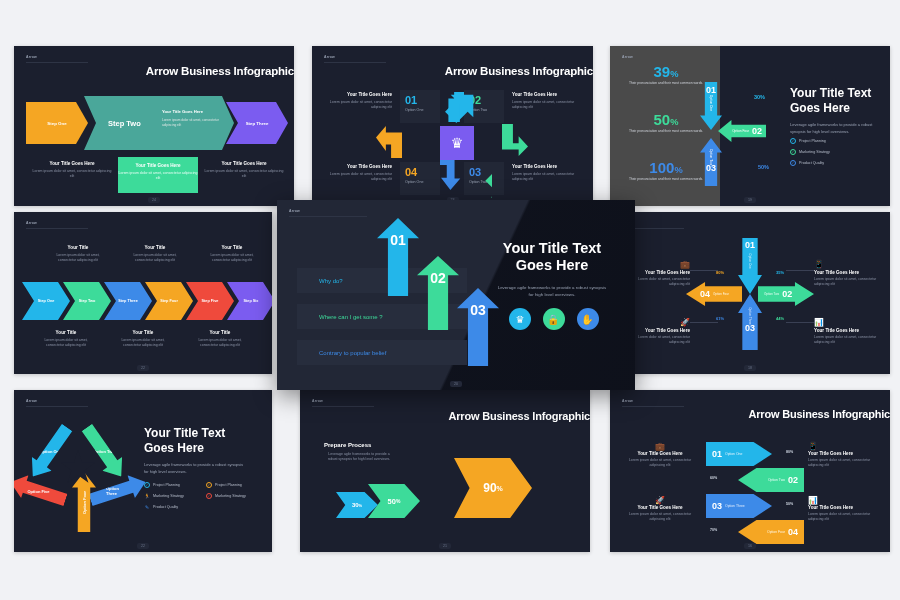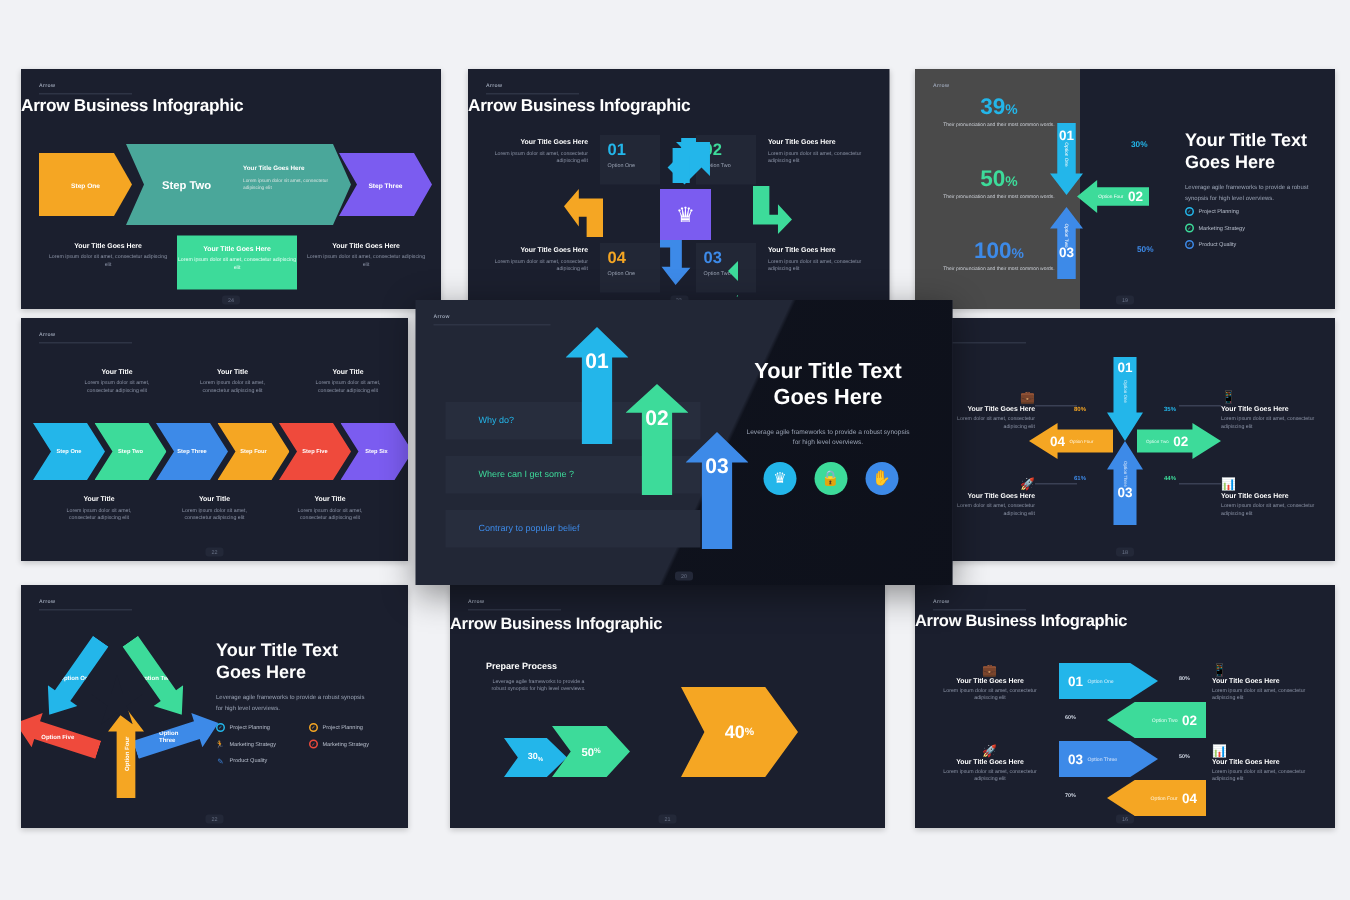--- a/index.html
+++ b/index.html
@@ -26,21 +26,21 @@
   .wm-line {
     position:absolute; left:12px; top:16px; height:1px; width:62px;
     background:#2e3445;
   }
   .pgnum {
     position:absolute; bottom:3px; left:50%; transform:translateX(-50%);
     font-size:3.6px; color:#6b748a; background:#232838;
     padding:1px 4px; border-radius:2px;
   }
   .title {
-    position:absolute; left:0; right:0; text-align:left;
+    position:absolute; left:0; right:0; text-align:right;
     color:#fff; font-weight:700; letter-spacing:-0.2px;
   }
   .h-lg { font-size:11.5px; }
 
   
   .chev {
     position:absolute;
     clip-path: polygon(0 0, calc(100% - 12px) 0, 100% 50%, calc(100% - 12px) 100%, 0 100%, 12px 50%);
     display:flex; align-items:center; justify-content:center;
     color:#fff; font-weight:700;
@@ -454,21 +454,21 @@
 
   <div class="growarrow" style="left:36px;top:102px;width:42px;height:26px;background:#23b6ea;clip-path:polygon(0 0,68% 0,100% 50%,68% 100%,0 100%,22% 50%);font-size:6px;">
     <span>30</span>
         <span style="font-size:4px;">%</span>
   </div>
   <div class="growarrow" style="left:68px;top:94px;width:52px;height:34px;background:#3ddb9a;clip-path:polygon(0 0,70% 0,100% 50%,70% 100%,0 100%,24% 50%);font-size:7.5px;">
     <span>50</span>
         <span style="font-size:5px;">%</span>
   </div>
   <div class="growarrow" style="left:154px;top:68px;width:78px;height:60px;background:#f5a623;clip-path:polygon(0 0,72% 0,100% 50%,72% 100%,0 100%,20% 50%);font-size:12px;">
-    <span>40</span>
+    <span>90</span>
         <span style="font-size:7px;">%</span>
   </div>
 
 
   <div class="pgnum">21</div>
 </div>
 
 <div class="slide" id="s9">
   <div class="wm">Arrow</div>
   <div class="wm-line"></div>

